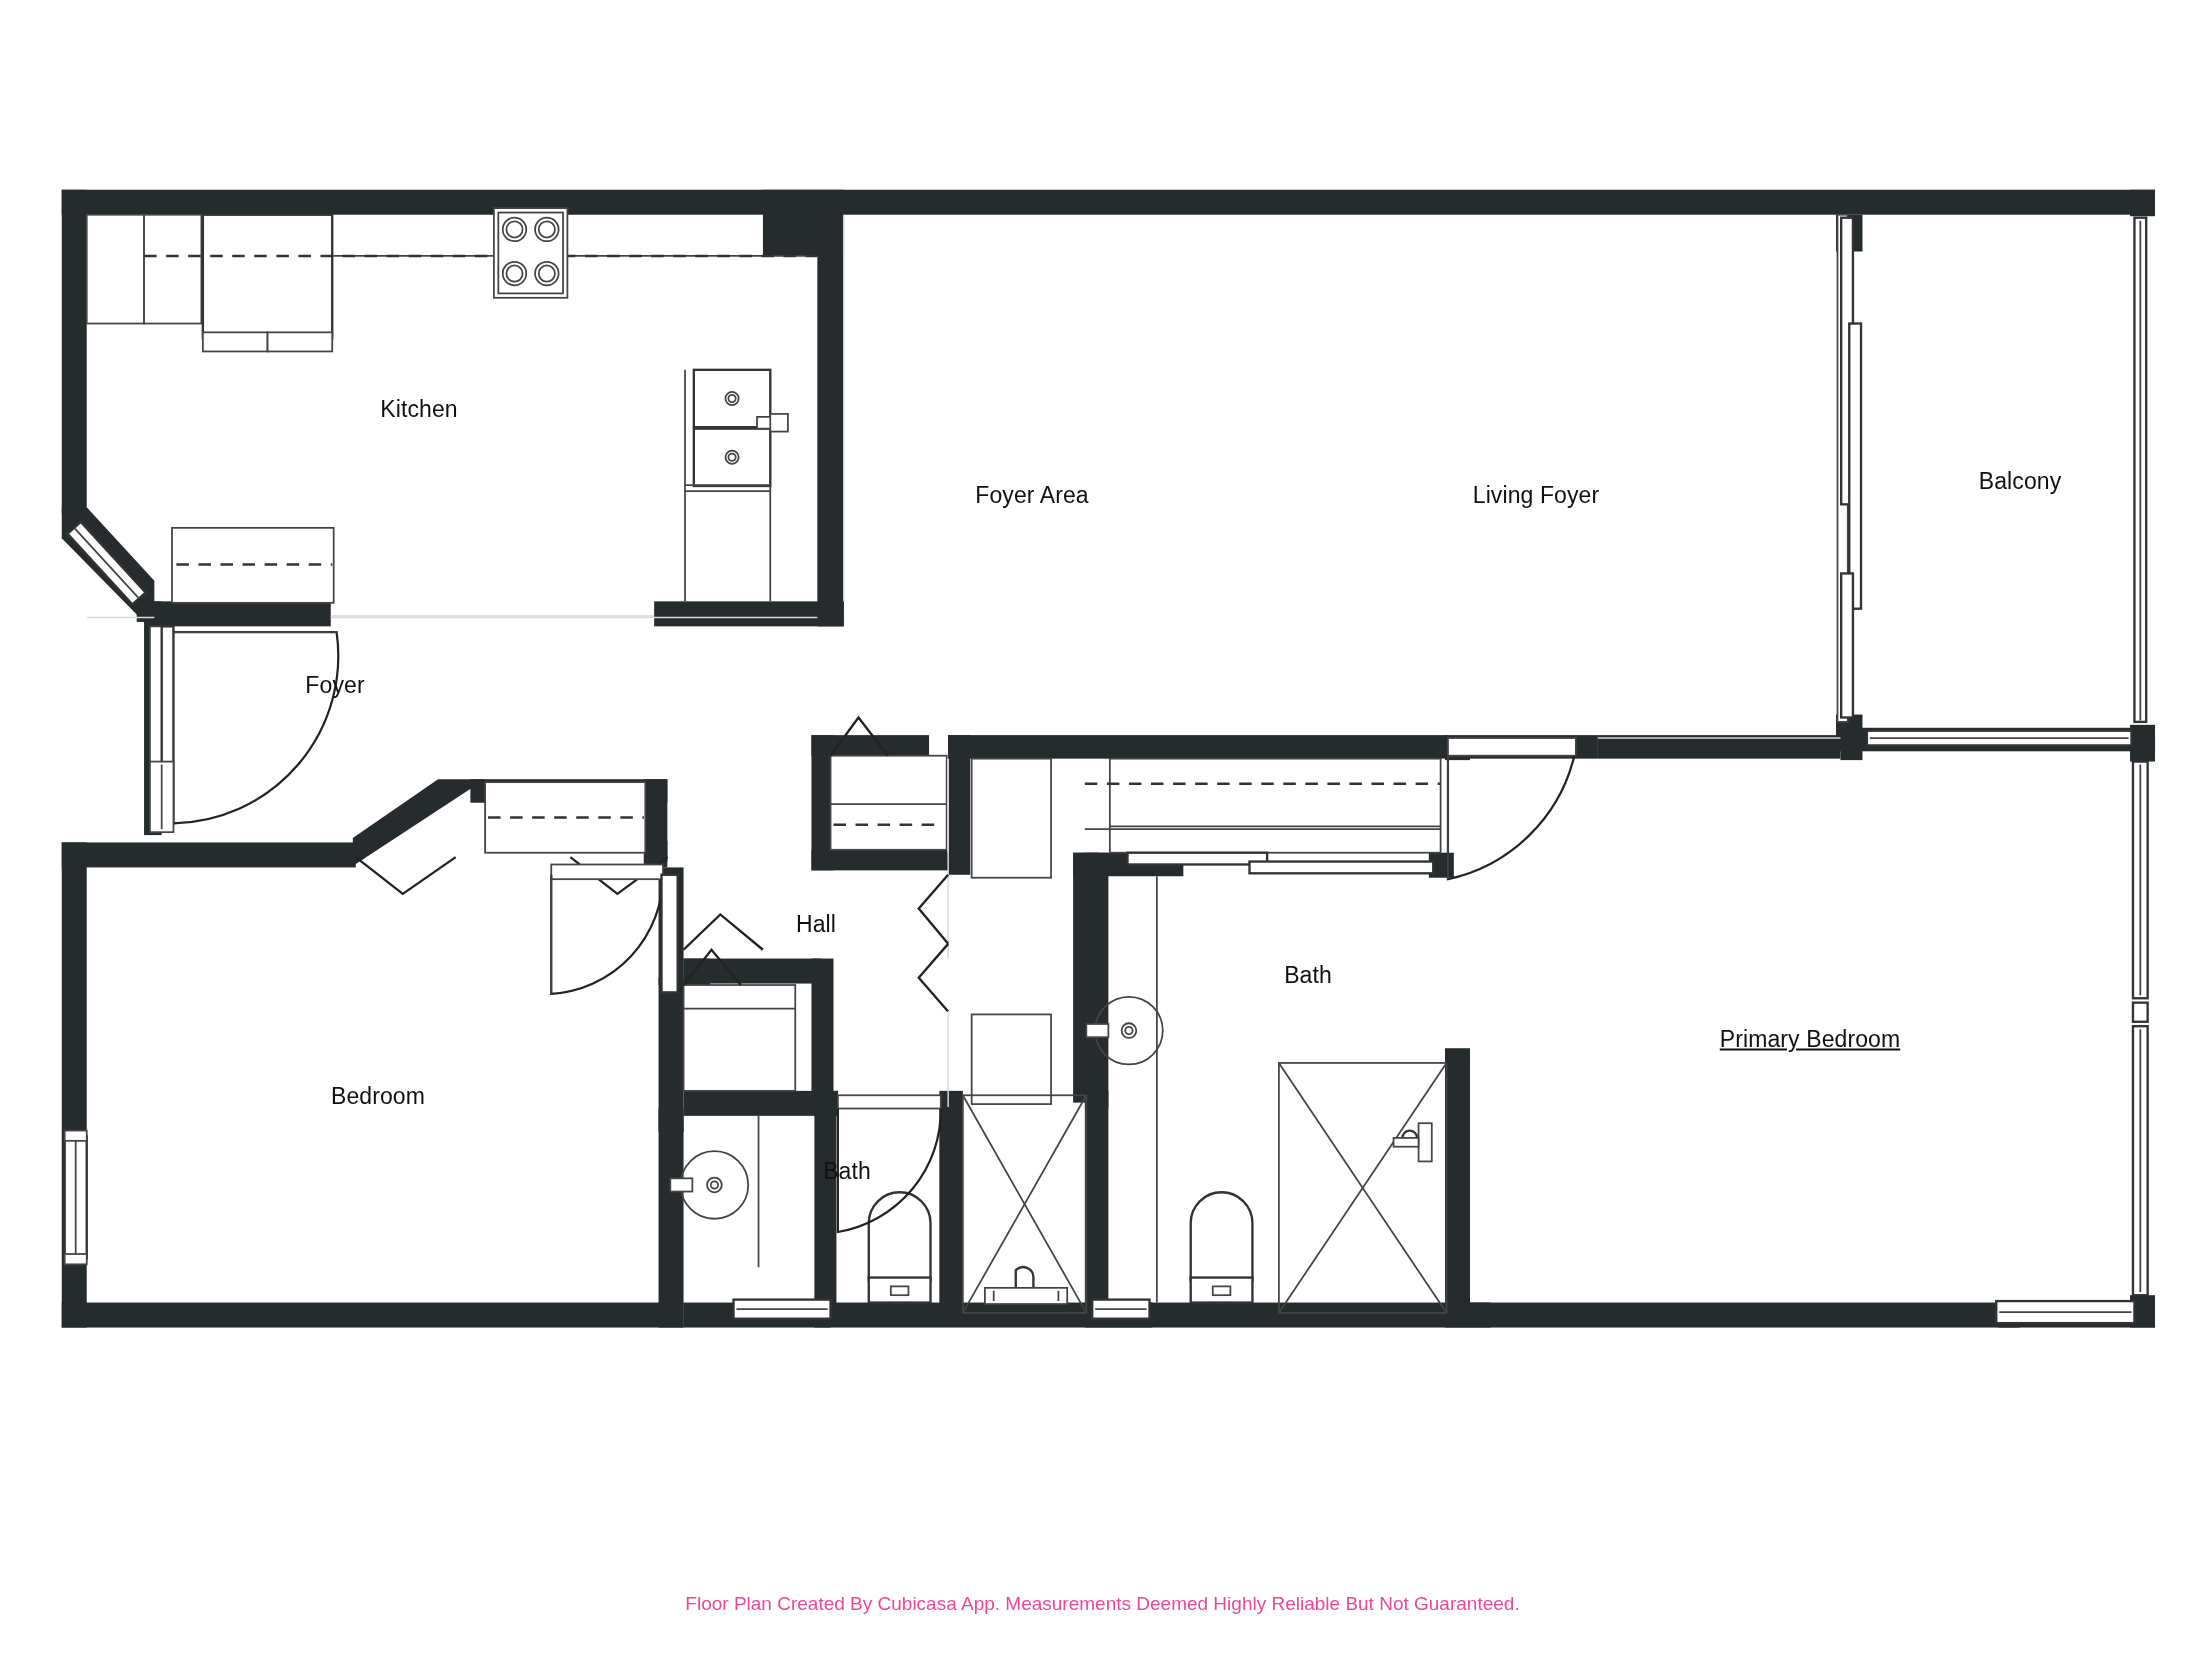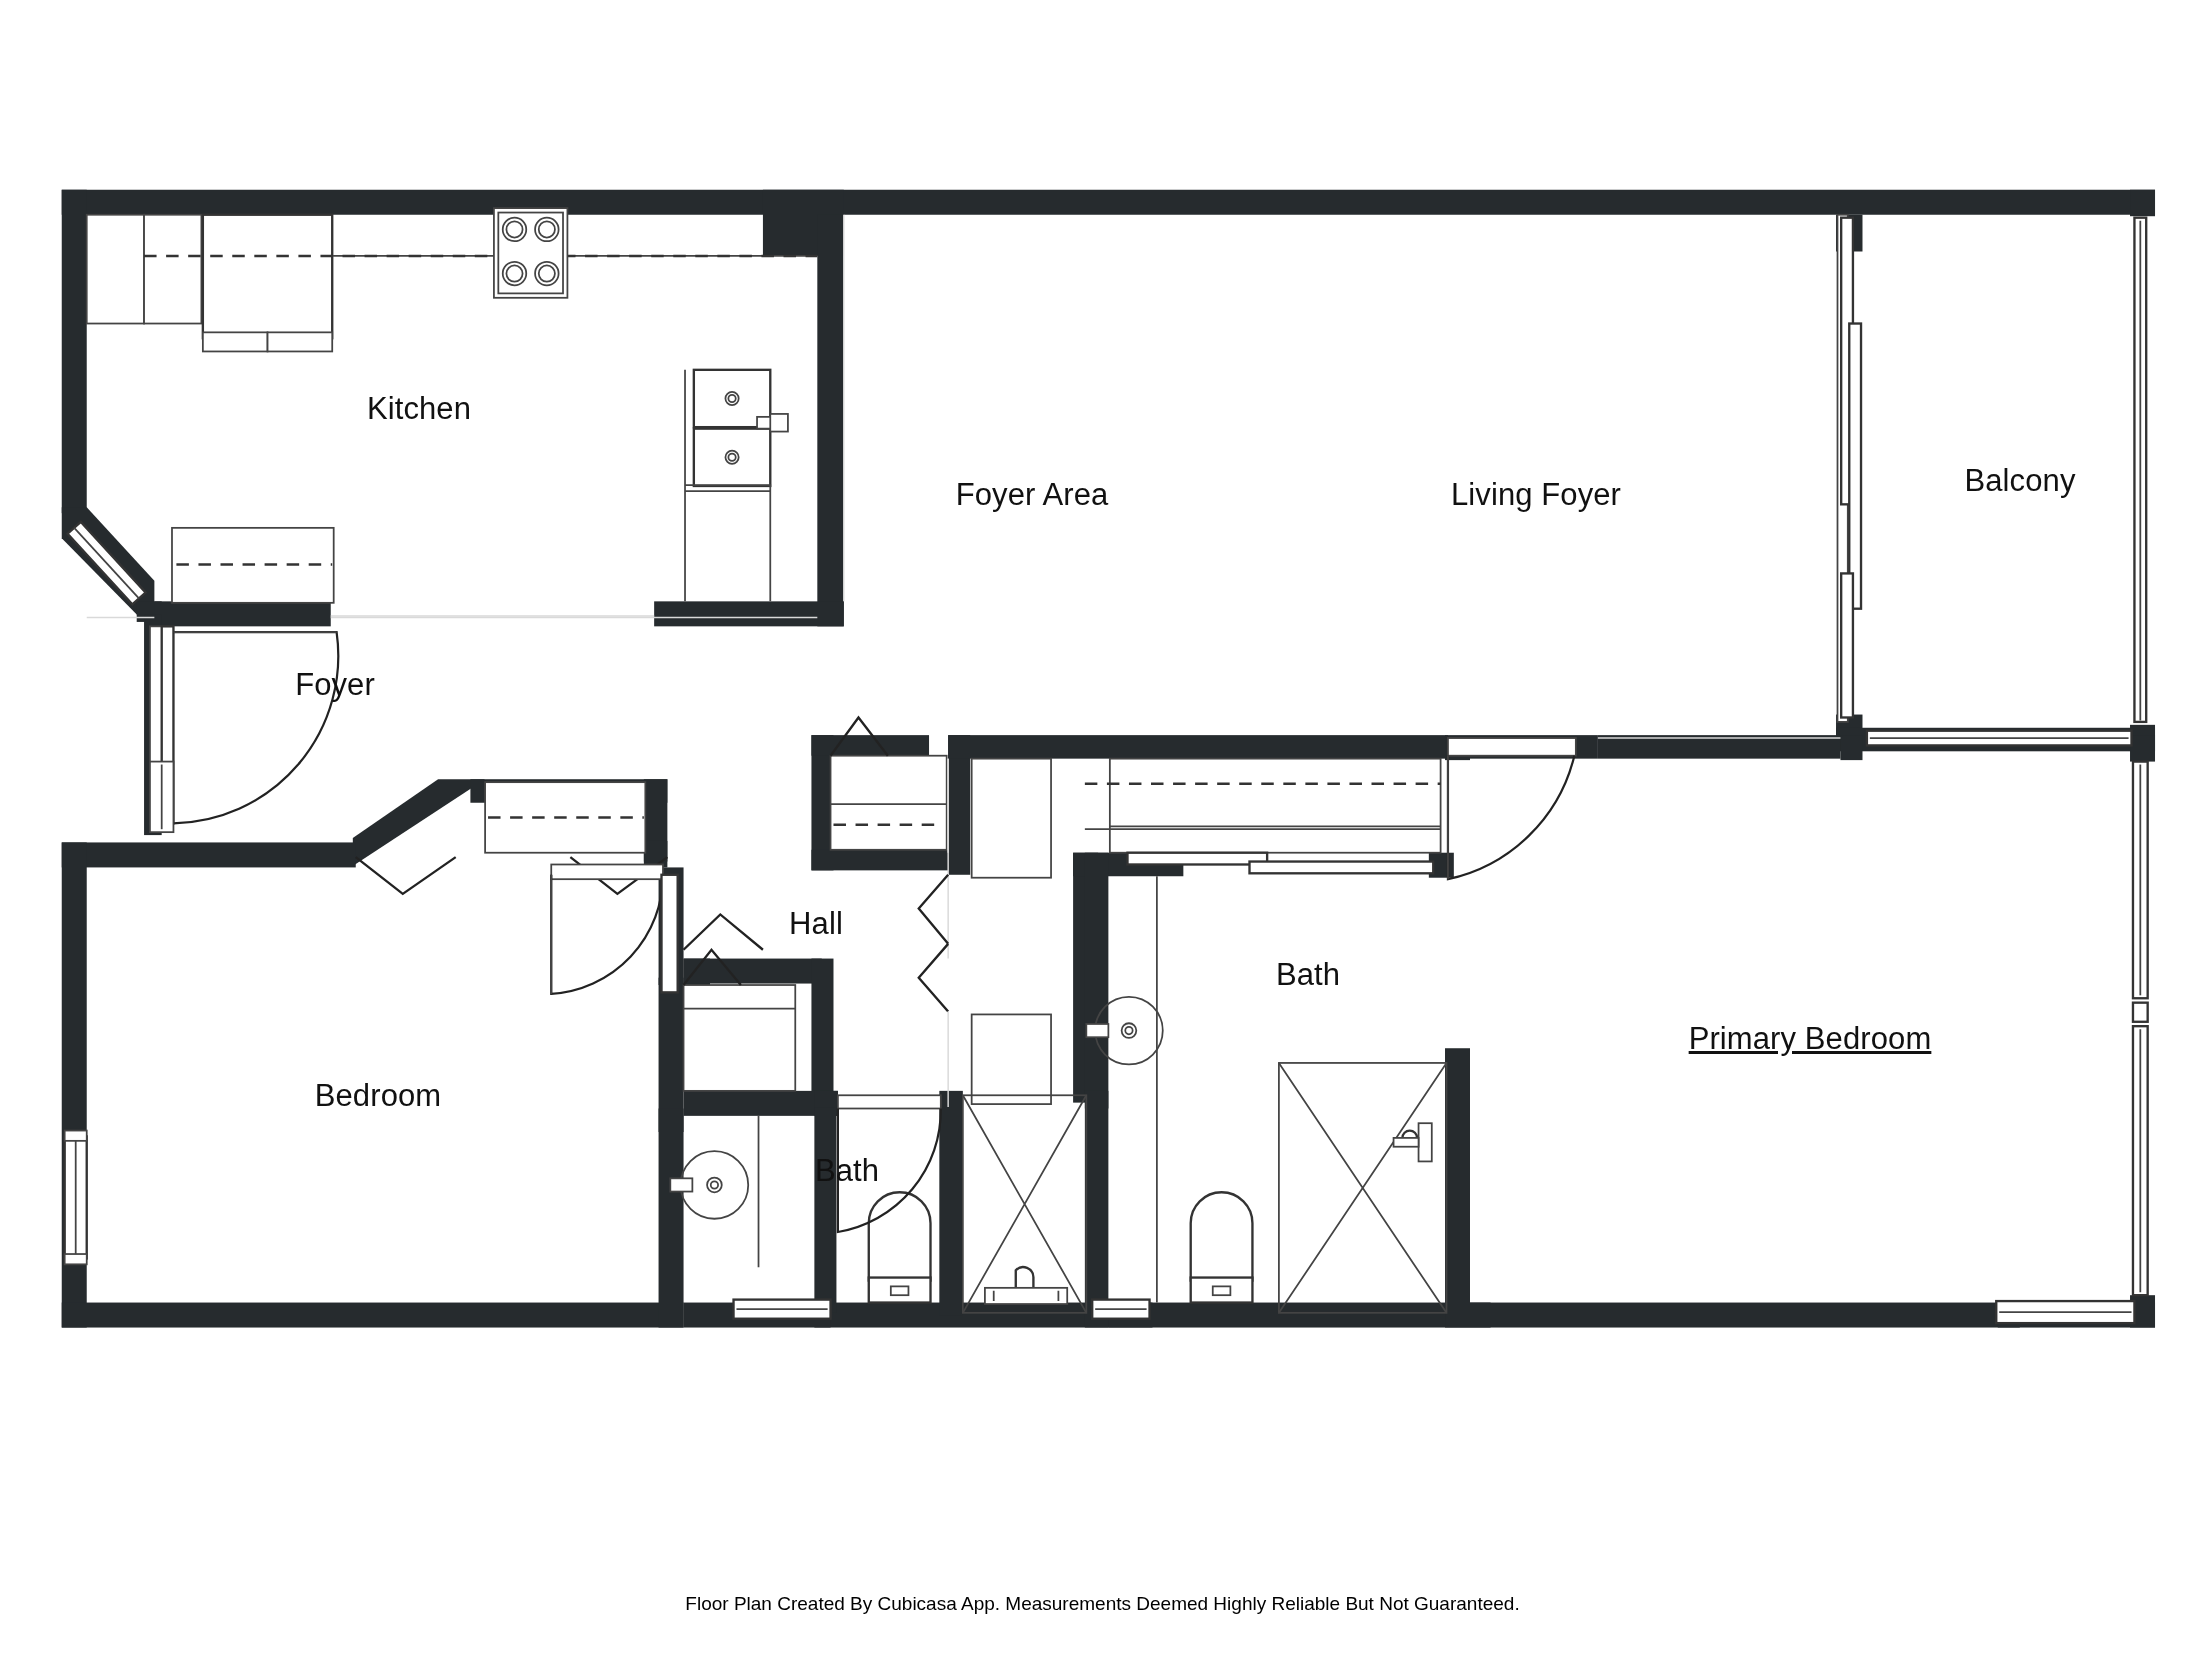--- a/index.html
+++ b/index.html
@@ -24,36 +24,36 @@
     position: absolute;
     left: 0;
     top: 0;
     width: 2205px;
     height: 1654px;
     display: block;
   }
   .room-label {
     position: absolute;
     font-family: "Liberation Sans", sans-serif;
-    font-size: 31px;
+    font-size: 23px;
     font-weight: 400;
     color: #111111;
     white-space: nowrap;
     transform: translate(-50%, -50%);
     letter-spacing: 0.1px;
     -webkit-font-smoothing: antialiased;
   }
   .footer-note {
     position: absolute;
     left: 50%;
     top: 1604px;
     transform: translate(-50%, -50%);
     font-family: "Liberation Sans", sans-serif;
     font-size: 19px;
-    color: #000000;
+    color: #ec4899;
     white-space: nowrap;
   }
 </style>
 </head>
 <body>
 
 <div id="plan-root">
 
   <svg id="floorplan-svg" viewBox="0 0 3000 2250">
     <defs>

